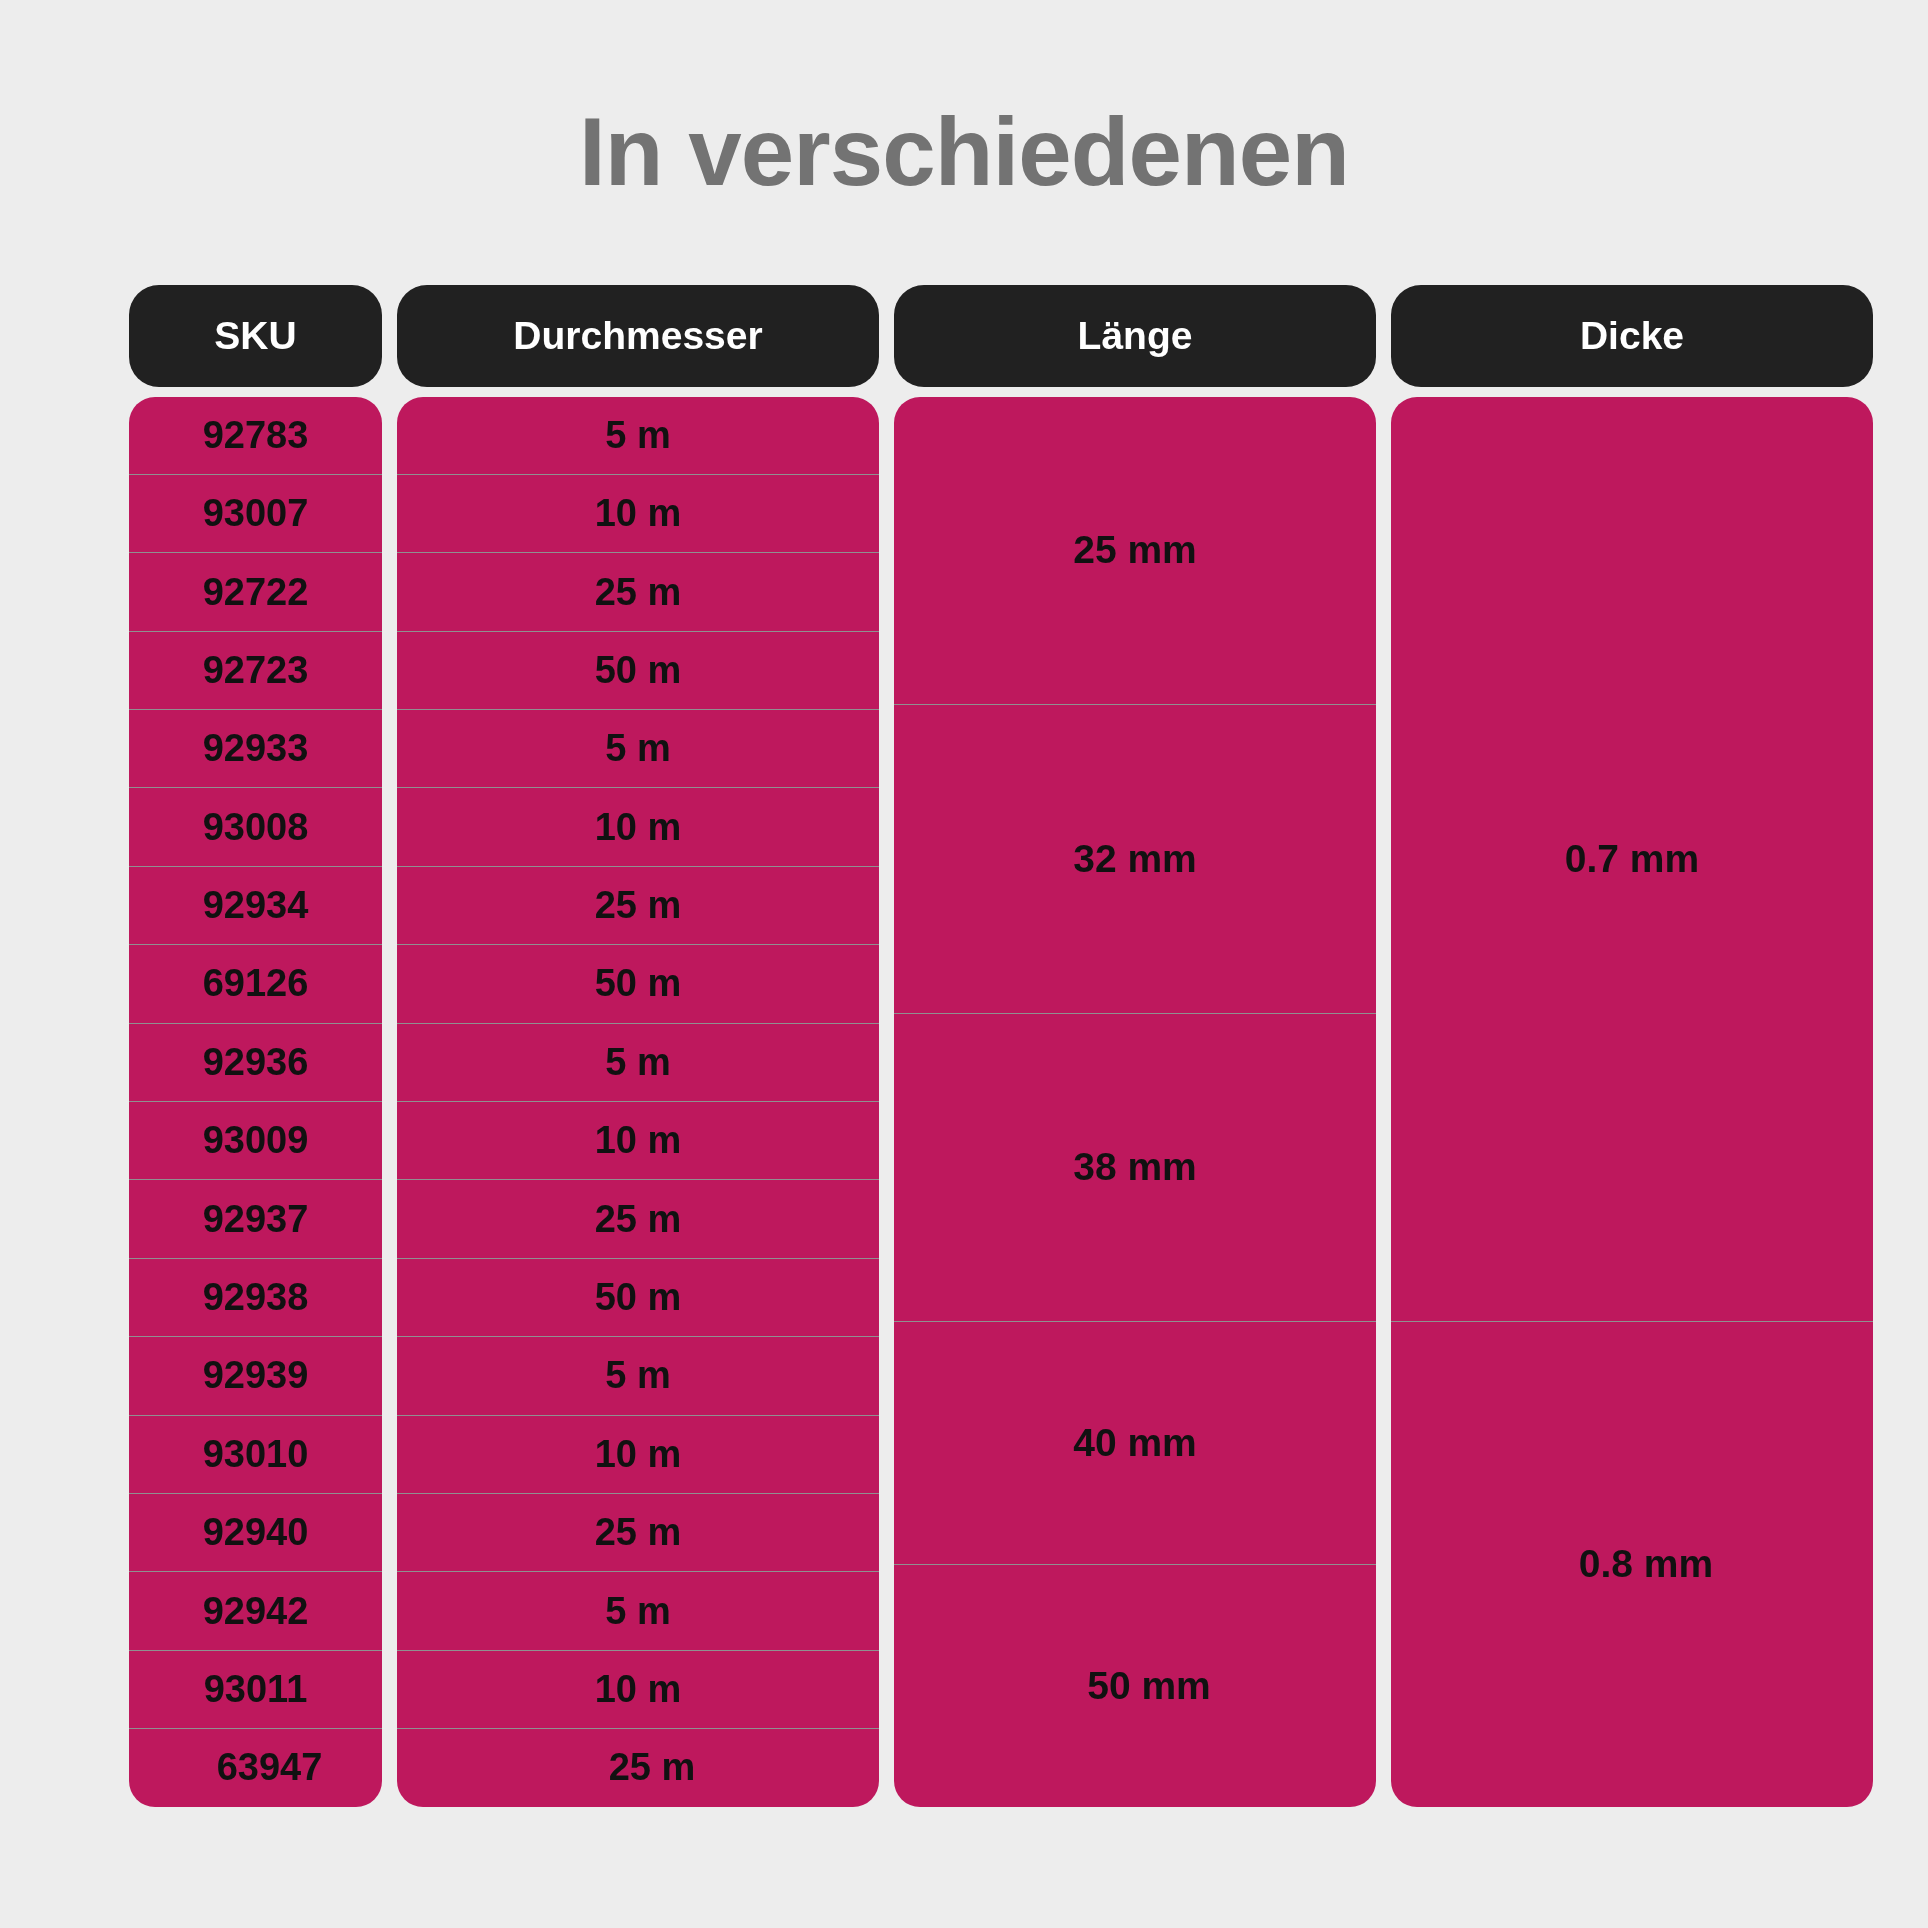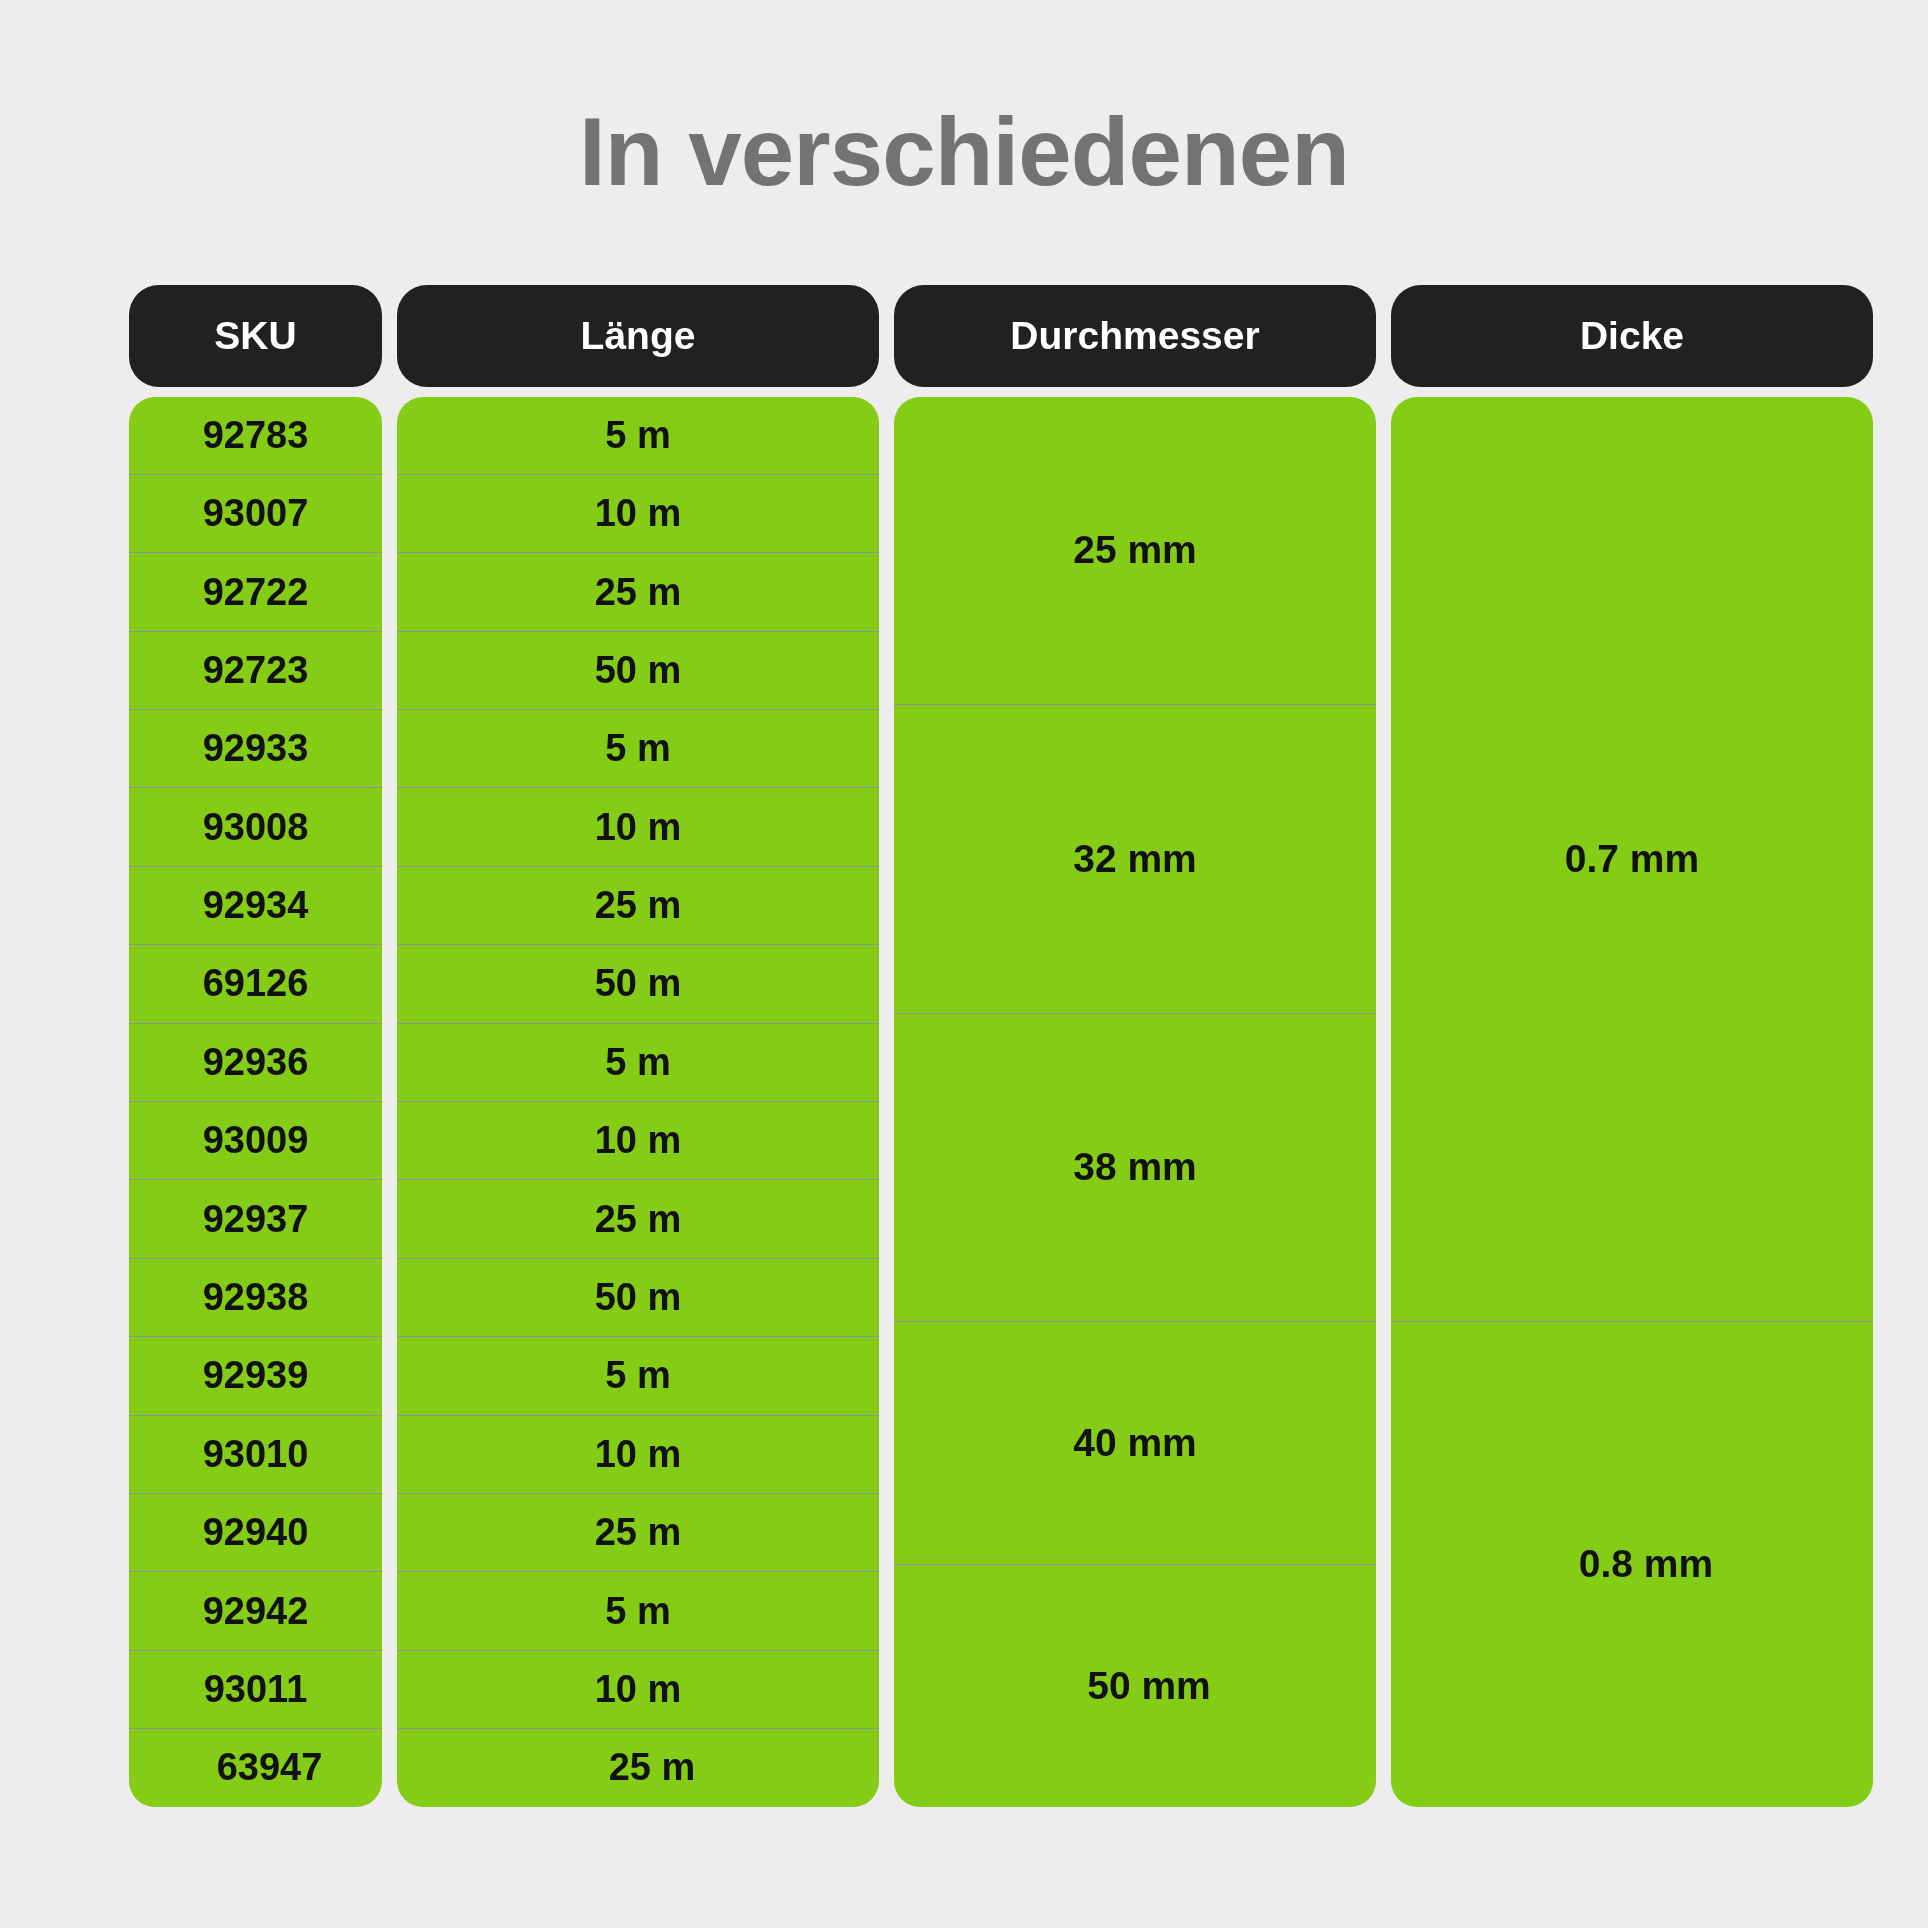--- a/index.html
+++ b/index.html
@@ -39,21 +39,21 @@
     background: #212121;
     border-radius: 30px;
     display: flex;
     align-items: center;
     justify-content: center;
     color: #ffffff;
     font-weight: bold;
     font-size: 39px;
   }
   .col {
-    background: #84cc16;
+    background: #be185d;
     border-radius: 26px;
     height: 1410px;
     display: flex;
     flex-direction: column;
     overflow: hidden;
   }
   .cell {
     flex: 1 1 0;
     display: flex;
     align-items: center;
@@ -82,24 +82,24 @@
 <h1 class="title">
   <span class="line">In verschiedenen</span>
 </h1>
 
 <div class="size-table">
 
   <div class="pill">
     <span>SKU</span>
   </div>
   <div class="pill">
-    <span>Länge</span>
+    <span>Durchmesser</span>
   </div>
   <div class="pill">
-    <span>Durchmesser</span>
+    <span>Länge</span>
   </div>
   <div class="pill">
     <span>Dicke</span>
   </div>
 
   <div class="col">
     <div class="cell">92783</div>
     <div class="cell">93007</div>
     <div class="cell">92722</div>
     <div class="cell">92723</div>

